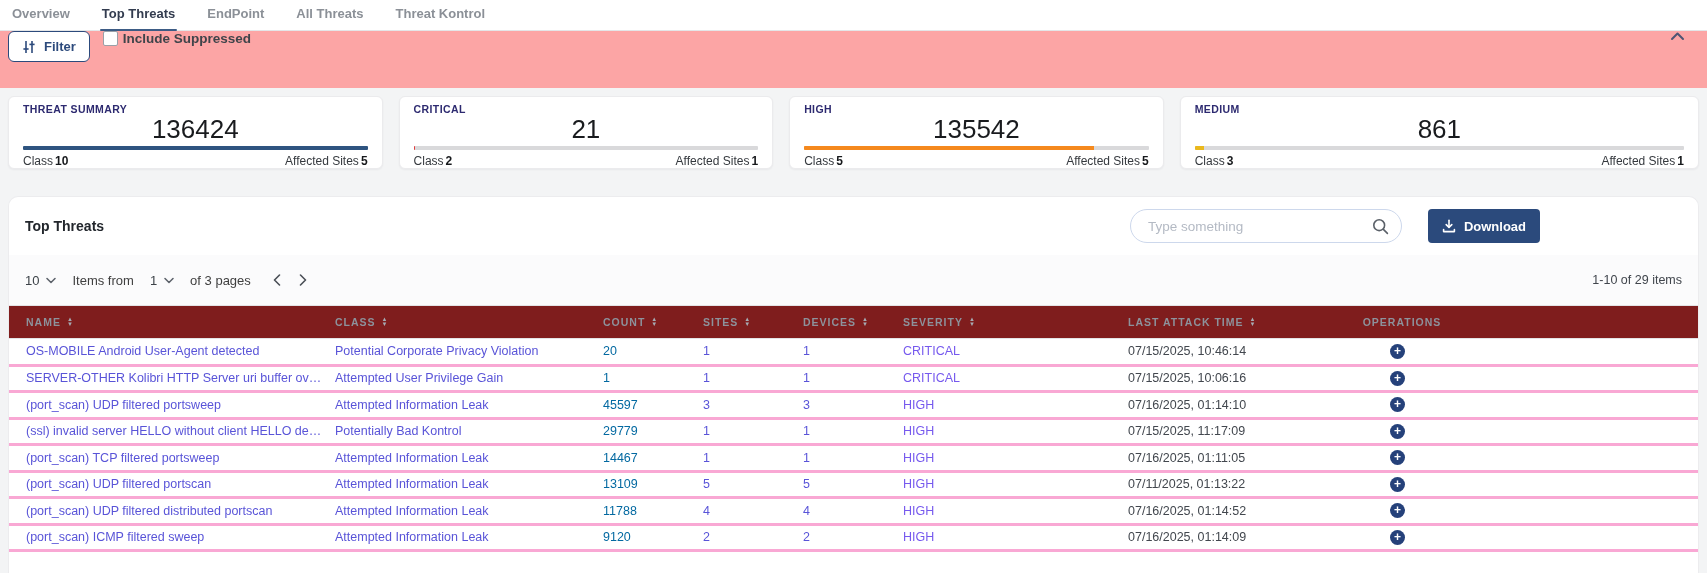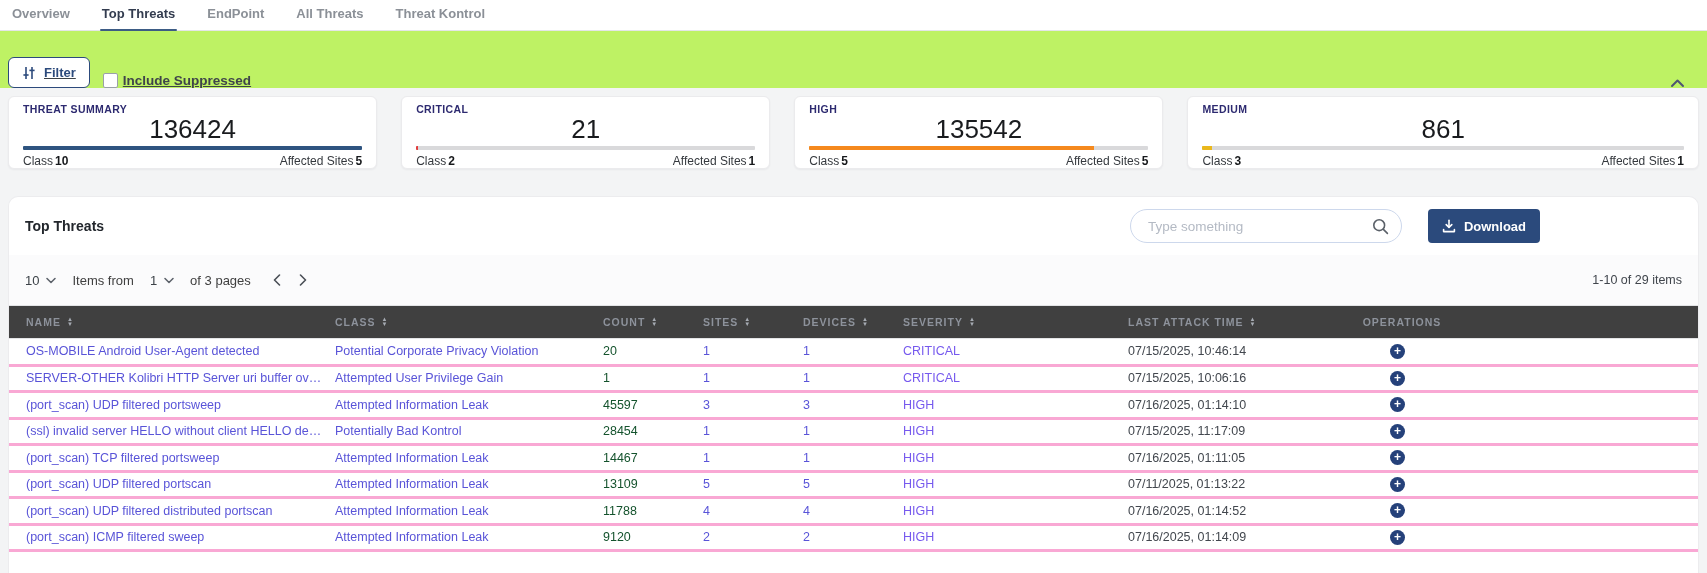--- a/index.html
+++ b/index.html
@@ -21,42 +21,42 @@
     padding:7px 2px 9px; position:relative; cursor:pointer; white-space:nowrap;
   }
   .tab.active { color:#333c4f; }
   .tab.active::after {
     content:""; position:absolute; left:0; right:0; bottom:-1px;
     height:2px; background:#3d5c85; border-radius:1px;
   }
 
   
   .filter-row {
-    height:57px; display:flex; align-items:flex-end;
-    padding:0 22px 0 8px; background:#bef264;text-decoration:underline;
+    height:57px; display:flex; align-items:flex-start;
+    padding:0 22px 0 8px; background:#fca5a5;
   }
   .filter-btn {
     height:31px; padding:0 13px; display:inline-flex; align-items:center; gap:8px;
     background:#fff; border:1px solid #2c4a7c; border-radius:6px;
     color:#2c4a7c; font-size:13px; font-weight:700; cursor:pointer;
     font-family:"Liberation Sans", sans-serif;
   }
   .suppressed { margin-left:13px; display:flex; align-items:center; gap:5px; cursor:pointer; }
   .checkbox {
     width:15px; height:15px; border:1.5px solid #9aa0a8; border-radius:2px; background:#fff;
     display:inline-block;
   }
   .suppressed-label { font-size:13.5px; color:#3f444a; font-weight:600; }
   .collapse-btn { margin-left:auto; cursor:pointer; display:flex; align-items:center; }
 
   
   .gray-section { background:#f3f4f5; height:485px; padding:8px 8px 0; }
 
   
-  .cards { display:flex; gap:24px; }
+  .cards { display:flex; gap:16px; }
   .card {
     flex:1; height:73px; background:#fff; border:1px solid #ebebed; border-radius:6px;
     padding:6px 14px 7px; box-shadow:0 1px 2px rgba(20,20,40,.05);
   }
   .card:last-child { flex:1.42; }
   .card-label { font-size:10.5px; line-height:12px; font-weight:700; letter-spacing:.4px; color:#2d2a70; }
   .card-value { text-align:center; font-size:26px; line-height:26px; font-weight:500; color:#191b1e; margin:1px 0 4px; }
   .card-bar { height:4px; background:#d9d9db; border-radius:1px; overflow:hidden; }
   .card-bar-fill { height:100%; width:0; }
   .card-foot { display:flex; justify-content:space-between; margin-top:5px; font-size:12px; line-height:13px; color:#35393e; }
@@ -87,36 +87,36 @@
 
   .pagination-row { display:flex; align-items:center; height:50px; padding:0 16px; background:#fbfbfc; }
   .pg-left { display:flex; align-items:center; gap:16px; font-size:13px; color:#3c4248; }
   .pg-select { display:inline-flex; align-items:center; gap:7px; cursor:pointer; }
   .pg-label { color:#404040; }
   .pg-arrows { display:flex; gap:18px; margin-left:6px; }
   .pg-arrow { cursor:pointer; display:flex; align-items:center; }
   .pg-range { margin-left:auto; font-size:12.5px; color:#40454c; }
 
   table { border-collapse:collapse; table-layout:fixed; width:100%; }
-  thead tr { background:#404040; height:33px; }
+  thead tr { background:#7f1d1d; height:33px; }
   th {
     font-size:10.5px; font-weight:700; letter-spacing:1px; color:#8d929b;
     text-align:left; border-top:1px solid #e3e4e6; border-bottom:1px solid #e3e4e6;
     white-space:nowrap; overflow:hidden;
   }
   th .th-inner { display:inline-flex; align-items:center; }
   .sort { display:inline-flex; flex-direction:column; margin-left:6px; }
   .sort::before { content:"▲"; font-size:6px; line-height:5px; color:#a6abb3; }
   .sort::after  { content:"▼"; font-size:6px; line-height:5px; color:#a6abb3; }
   th.ops, td.ops { text-align:center; }
 
   tbody tr { height:26.5px; border-bottom:3px solid #f9a8d4; }
   td { font-size:12.5px; white-space:nowrap; overflow:hidden; text-overflow:ellipsis; vertical-align:middle; padding-right:10px; }
   td.link { color:#5954d8; cursor:pointer; }
-  td.plain { color:#14532d;margin-left:47px; }
+  td.plain { color:#0369a1;margin-left:47px; }
   td.sev { color:#7659ee; font-weight:500; cursor:pointer; }
   td.time { color:#42474e; }
   td.name { padding-left:17px; }
   th.name { padding-left:17px; }
   .plus {
     display:inline-flex; width:15px; height:15px; border-radius:50%;
     background:#25417a; color:#fff; align-items:center; justify-content:center;
     font-size:12px; font-weight:700; line-height:1; cursor:pointer;
   }
   .plus::before { content:"+"; margin-top:-1px; }
@@ -335,21 +335,21 @@
             <td class="link">3</td>
             <td class="link">3</td>
             <td class="sev">HIGH</td>
             <td class="time">07/16/2025, 01:14:10</td>
             <td class="ops"><span class="plus"></span></td>
             <td></td>
           </tr>
           <tr>
             <td class="link name">(ssl) invalid server HELLO without client HELLO dete...</td>
             <td class="link">Potentially Bad Kontrol</td>
-            <td class="plain">28454</td>
+            <td class="plain">29779</td>
             <td class="link">1</td>
             <td class="link">1</td>
             <td class="sev">HIGH</td>
             <td class="time">07/15/2025, 11:17:09</td>
             <td class="ops"><span class="plus"></span></td>
             <td></td>
           </tr>
           <tr>
             <td class="link name">(port_scan) TCP filtered portsweep</td>
             <td class="link">Attempted Information Leak</td>

